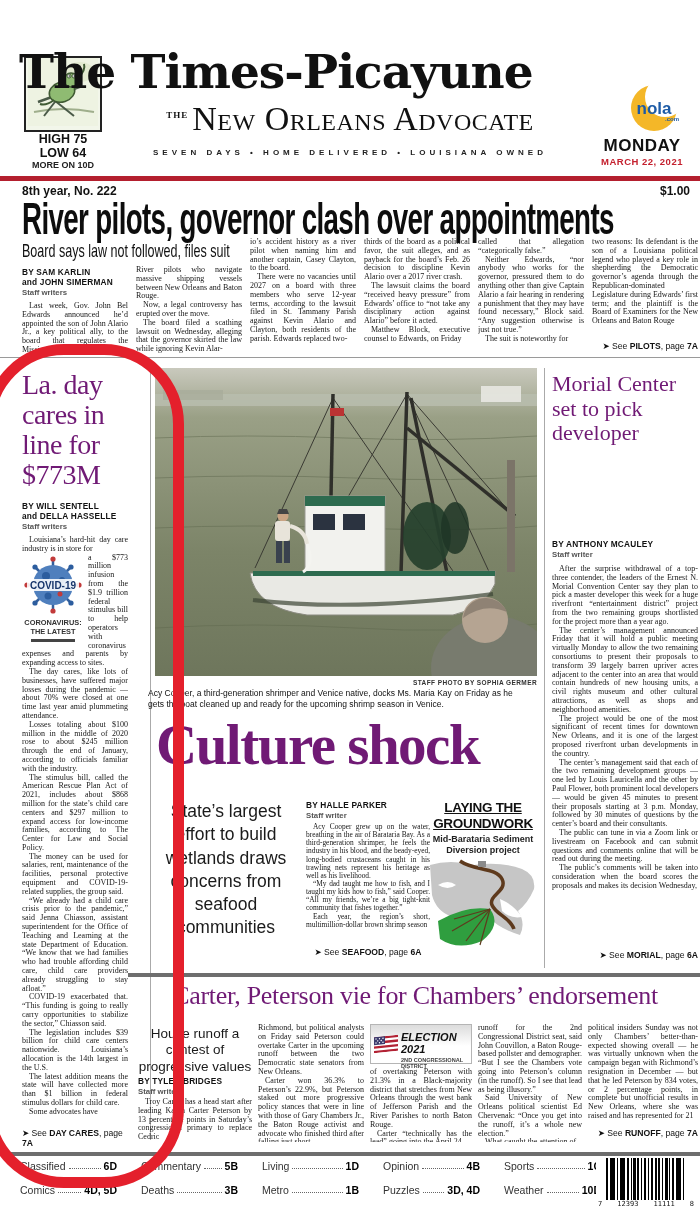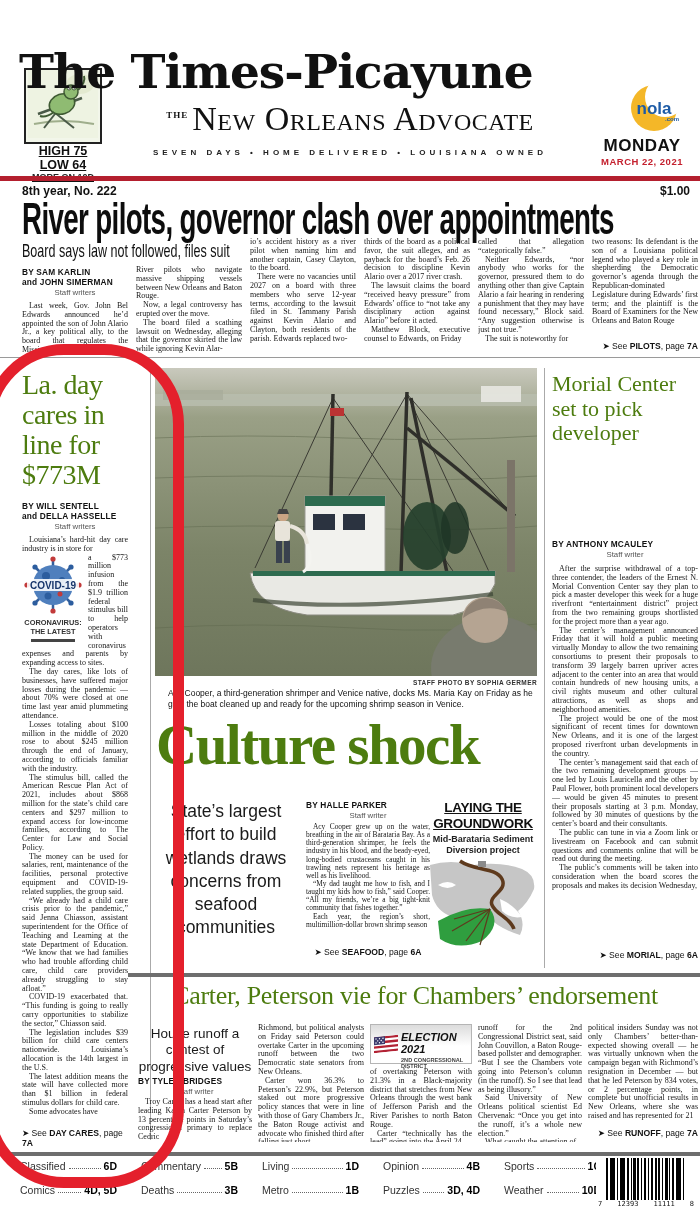--- a/index.html
+++ b/index.html
@@ -8,42 +8,42 @@
   .abs{position:absolute;}
 
   
   .masthead-title{font-family:"DejaVu Serif",serif;font-weight:700;font-size:47px;
     letter-spacing:-1px;text-align:left;width:100%;top:44px;left:0;padding-left:19px;}
   .masthead-sub{top:100px;left:0;width:100%;text-align:center;}
   .masthead-sub .the{font-size:9px;font-weight:700;vertical-align:12px;letter-spacing:1px;}
   .masthead-sub .nm{font-variant:small-caps;font-size:34px;letter-spacing:0.5px;}
   .tagline{top:148px;left:0;width:100%;text-align:center;
     font-family:"Liberation Sans",sans-serif;font-weight:700;font-size:8px;letter-spacing:4px;color:#222;}
-  .wx{left:22px;top:68px;width:82px;text-align:center;text-decoration:underline;}
+  .wx{left:22px;top:56px;width:82px;text-align:center;}
   .wx .frame{width:74px;height:72px;border:2px solid #222;margin:0 auto;background:#f2f6ea;}
   .wx-big{font-family:"Liberation Sans",sans-serif;font-weight:700;font-size:12.5px;line-height:1.12;}
   .wx-small{font-family:"Liberation Sans",sans-serif;font-weight:700;font-size:9px;color:#222;}
   .nola{right:18px;top:78px;}
   .day{right:8px;top:136px;width:100px;text-align:center;
     font-family:"Liberation Sans",sans-serif;font-weight:700;font-size:17px;letter-spacing:0.5px;}
   .date{right:8px;top:156px;width:100px;text-align:center;
     font-family:"Liberation Sans",sans-serif;font-weight:700;font-size:9.5px;color:#c4202e;letter-spacing:0.5px;}
   .rule-red{left:0;top:176px;width:700px;height:4.5px;background:#b41f2e;}
   .edition{left:22px;top:184px;font-family:"Liberation Sans",sans-serif;font-weight:700;font-size:12px;}
   .price{right:10px;top:184px;font-family:"Liberation Sans",sans-serif;font-weight:700;font-size:12px;}
 
   
   .hl-sans{font-family:"Liberation Sans",sans-serif;font-weight:700;letter-spacing:-1px;
     white-space:nowrap;transform-origin:left top;color:#0d0d0d;}
   .lead-hl{left:22px;top:197px;font-size:44px;line-height:1;transform:scale(.63,1);}
   .lead-sub{left:22px;top:240px;font-family:"Liberation Sans",sans-serif;font-size:19px;
     white-space:nowrap;transform:scale(.66,1);transform-origin:left top;color:#111;}
-  .serif-hl{font-family:"Liberation Serif",serif;color:#4d7c0f;}
+  .serif-hl{font-family:"Liberation Serif",serif;color:#701a75;}
   .byline{font-family:"Liberation Sans",sans-serif;font-weight:700;font-size:8.3px;line-height:1.2;letter-spacing:0.2px;}
-  .role{font-family:"Liberation Sans",sans-serif;font-weight:400;font-size:7.8px;color:#555;text-align:center;}
+  .role{font-family:"Liberation Sans",sans-serif;font-weight:700;font-size:7.8px;color:#555;}
   .deck{font-family:"Liberation Sans",sans-serif;color:#1a1a1a;text-align:center;}
 
   
   .bt p{margin:0;font-size:8px;line-height:1.1;text-align:justify;text-indent:7px;color:#161616;}
   .bt0{margin:0;font-size:8px;line-height:1.1;text-align:justify;text-indent:7px;color:#161616;}
   .cont p:first-child{text-indent:0;}
   .bt.tiny p{font-size:7.4px;line-height:1.1;}
   .see{font-family:"Liberation Sans",sans-serif;font-size:8.6px;color:#111;}
   .see b{font-weight:700;}
   .clip{overflow:hidden;}
@@ -287,21 +287,21 @@
         <path d="M135 158 Q150 162 152 176" stroke="#e8e4da" stroke-width="4" fill="none"></path>
         <path d="M152 176 Q160 196 148 204" stroke="#f4f4f0" stroke-width="3" fill="none"></path>
       </g>
       <rect x="352" y="92" width="8" height="112" fill="#7b7468"></rect>
       <ellipse cx="338" cy="300" rx="62" ry="52" fill="#787b6e"></ellipse>
       <circle cx="330" cy="252" r="23" fill="#b5a492"></circle>
       <path d="M308 250 a23 23 0 0 1 44 -6 q-22 -10 -44 6" fill="#8f8274"></path>
     </svg>
   </div>
   <div class="abs" style="left:155px;top:679px;width:382px;text-align:right;font-family:'Liberation Sans',sans-serif;font-size:6.5px;font-weight:bold;letter-spacing:0.4px;color:#333;">STAFF PHOTO BY SOPHIA GERMER</div>
-  <div class="abs" style="left:168px;top:688px;width:382px;font-family:'Liberation Sans',sans-serif;font-size:8.5px;line-height:1.25;color:#111;">Acy Cooper, a third-generation shrimper and Venice native, docks Ms. Maria Kay on Friday as he gets the boat cleaned up and ready for the upcoming shrimp season in Venice.</div>
+  <div class="abs" style="left:148px;top:688px;width:382px;font-family:'Liberation Sans',sans-serif;font-size:8.5px;line-height:1.25;color:#111;">Acy Cooper, a third-generation shrimper and Venice native, docks Ms. Maria Kay on Friday as he gets the boat cleaned up and ready for the upcoming shrimp season in Venice.</div>
 
   <div class="abs serif-hl" style="left:156px;top:716px;font-size:57px;font-weight:bold;letter-spacing:-1.5px;line-height:1;">Culture shock</div>
   <div class="abs deck" style="left:152px;top:800px;width:148px;font-size:17.5px;line-height:1.33;">State’s largest effort to build wetlands draws concerns from seafood communities</div>
 
   <div class="abs" style="left:306px;top:801px;width:124px;">
     <div class="byline">BY HALLE PARKER</div>
     <div class="role">Staff writer</div>
   </div>
   <div class="abs bt tiny clip" style="left:306px;top:823px;width:124px;height:120px;">
       <p>Acy Cooper grew up on the water, breathing in the air of Barataria Bay. As a third-generation shrimper, he feels the industry in his blood, and the beady-eyed, long-bodied crustaceans caught in his trawling nets represent his heritage as well as his livelihood.</p>

